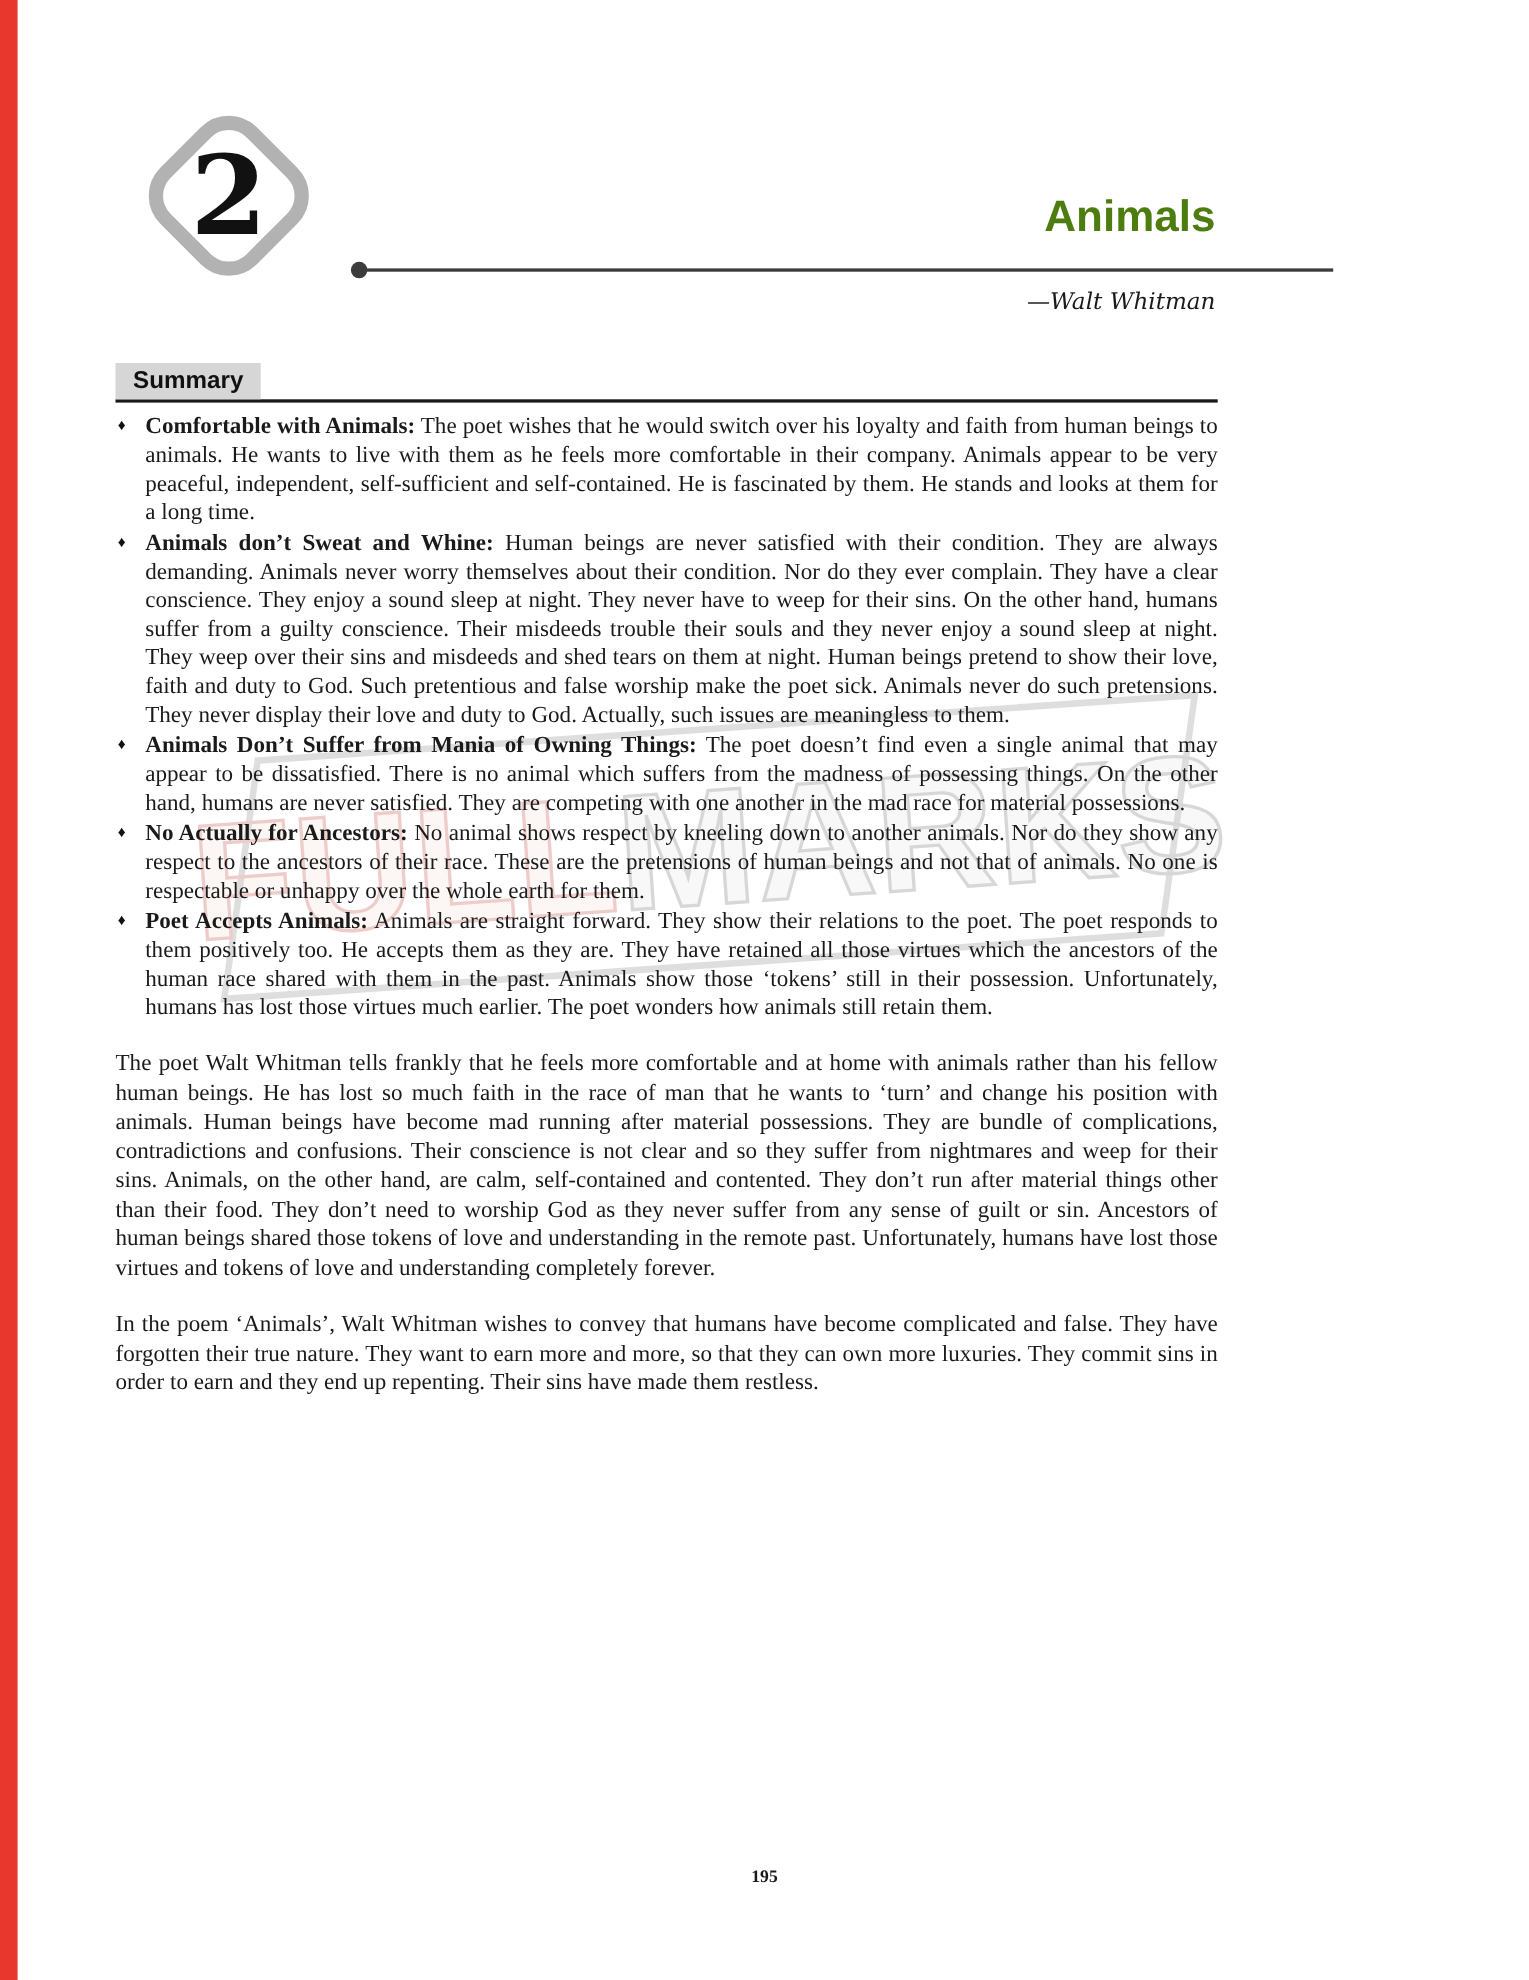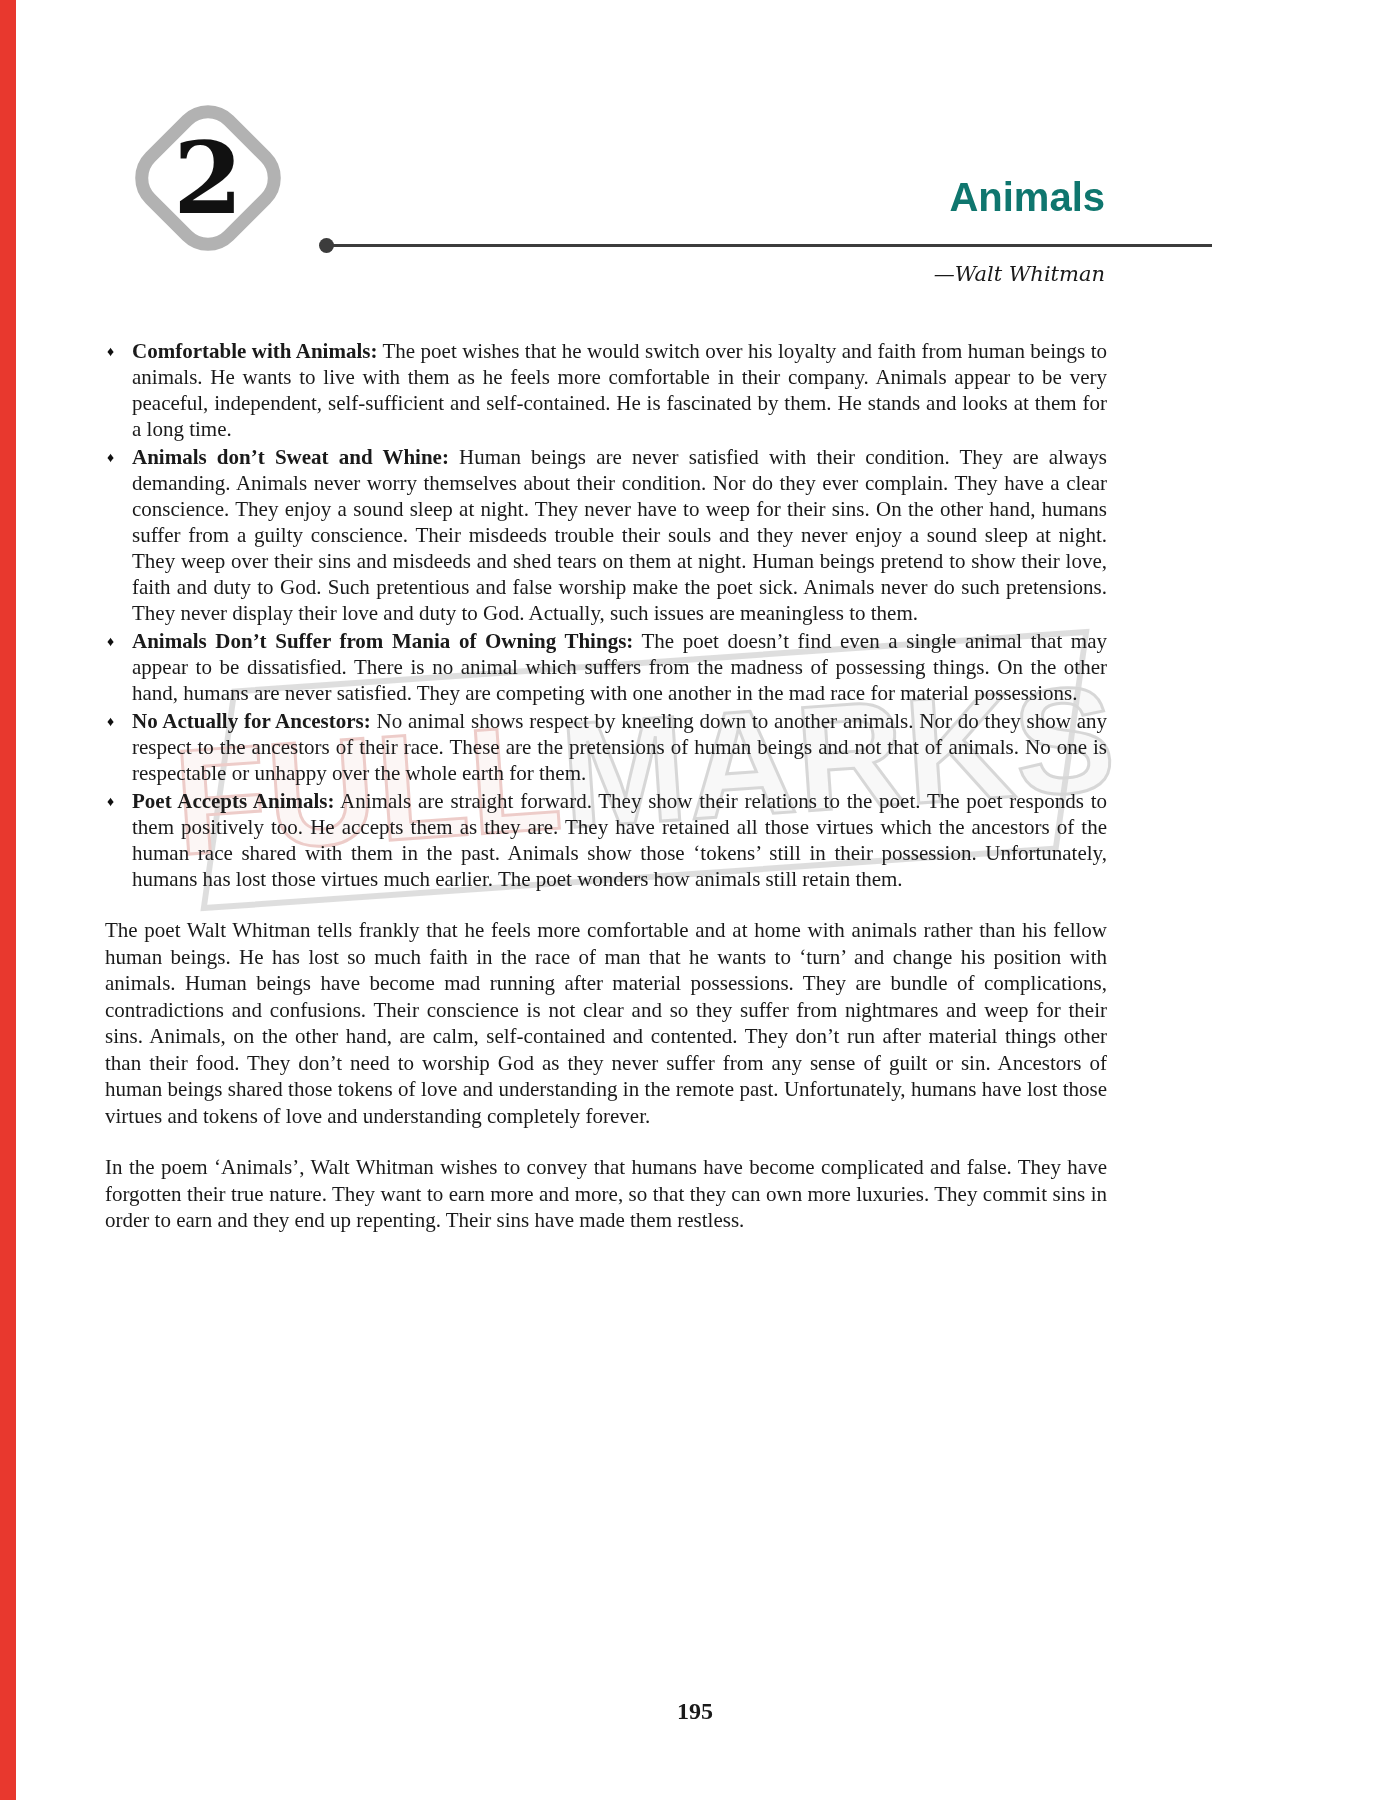--- a/index.html
+++ b/index.html
@@ -33,21 +33,21 @@
   }
   .chapter-num {
     position: absolute; inset: 0;
     display: flex; align-items: center; justify-content: center;
     font-family: "DejaVu Serif", serif;
     font-weight: bold; font-size: 100px; color: #111;
   }
   .page-title {
     position: absolute; right: 285px; top: 175px;
     font-family: "Liberation Sans", sans-serif;
-    font-weight: bold; font-size: 40px; color: #0f766e;
+    font-weight: bold; font-size: 40px; color: #4d7c0f;
   }
   .title-rule {
     position: absolute; left: 324px; right: 178px; top: 244px;
     height: 3px; background: #3c3c3c;
   }
   .title-rule .dot {
     position: absolute; left: -5px; top: -6px;
     width: 15px; height: 15px; border-radius: 50%;
     background: #3c3c3c;
   }
@@ -120,21 +120,21 @@
   }
   .lead { font-weight: bold; font-family: Liberation Serif, serif; }
   p.body-para {
     margin-top: 25px;
     text-align: justify;
     font-size: 21px; line-height: 26.5px;
   }
   .page-number {
     position: absolute; left: 0; top: 1698px;
     width: 100%; text-align: center;
-    font-weight: bold; font-size: 24px; z-index: 2;
+    font-weight: bold; font-size: 16px; z-index: 2;
   }
 </style>
 </head>
 <body>
 
 <div class="page">
 
   <div class="red-stripe"></div>
 
   <div class="chapter-badge">
@@ -147,20 +147,23 @@
   </div>
   <div class="author">—Walt Whitman</div>
 
   <div class="watermark">
     <div class="wm-box"></div>
     <div class="wm-text"><span class="wm-full">FULL</span><span class="wm-marks">MARKS</span></div>
   </div>
 
   <div class="content">
 
+    <div class="section-head">
+      <span class="head-label">Summary</span>
+    </div>
     <ul class="summary-list">
       <li>
         <span class="bullet-glyph">♦</span><span class="lead">Comfortable with Animals:</span><span> The poet wishes that he would switch over his loyalty and faith from human beings to animals. He wants to live with them as he feels more comfortable in their company. Animals appear to be very peaceful, independent, self-sufficient and self-contained. He is fascinated by them. He stands and looks at them for a long time.</span>
       </li>
       <li>
         <span class="bullet-glyph">♦</span><span class="lead">Animals don’t Sweat and Whine:</span><span> Human beings are never satisfied with their condition. They are always demanding. Animals never worry themselves about their condition. Nor do they ever complain. They have a clear conscience. They enjoy a sound sleep at night. They never have to weep for their sins. On the other hand, humans suffer from a guilty conscience. Their misdeeds trouble their souls and they never enjoy a sound sleep at night. They weep over their sins and misdeeds and shed tears on them at night. Human beings pretend to show their love, faith and duty to God. Such pretentious and false worship make the poet sick. Animals never do such pretensions. They never display their love and duty to God. Actually, such issues are meaningless to them.</span>
       </li>
       <li>
         <span class="bullet-glyph">♦</span><span class="lead">Animals Don’t Suffer from Mania of Owning Things:</span><span> The poet doesn’t find even a single animal that may appear to be dissatisfied. There is no animal which suffers from the madness of possessing things. On the other hand, humans are never satisfied. They are competing with one another in the mad race for material possessions.</span>
       </li>

